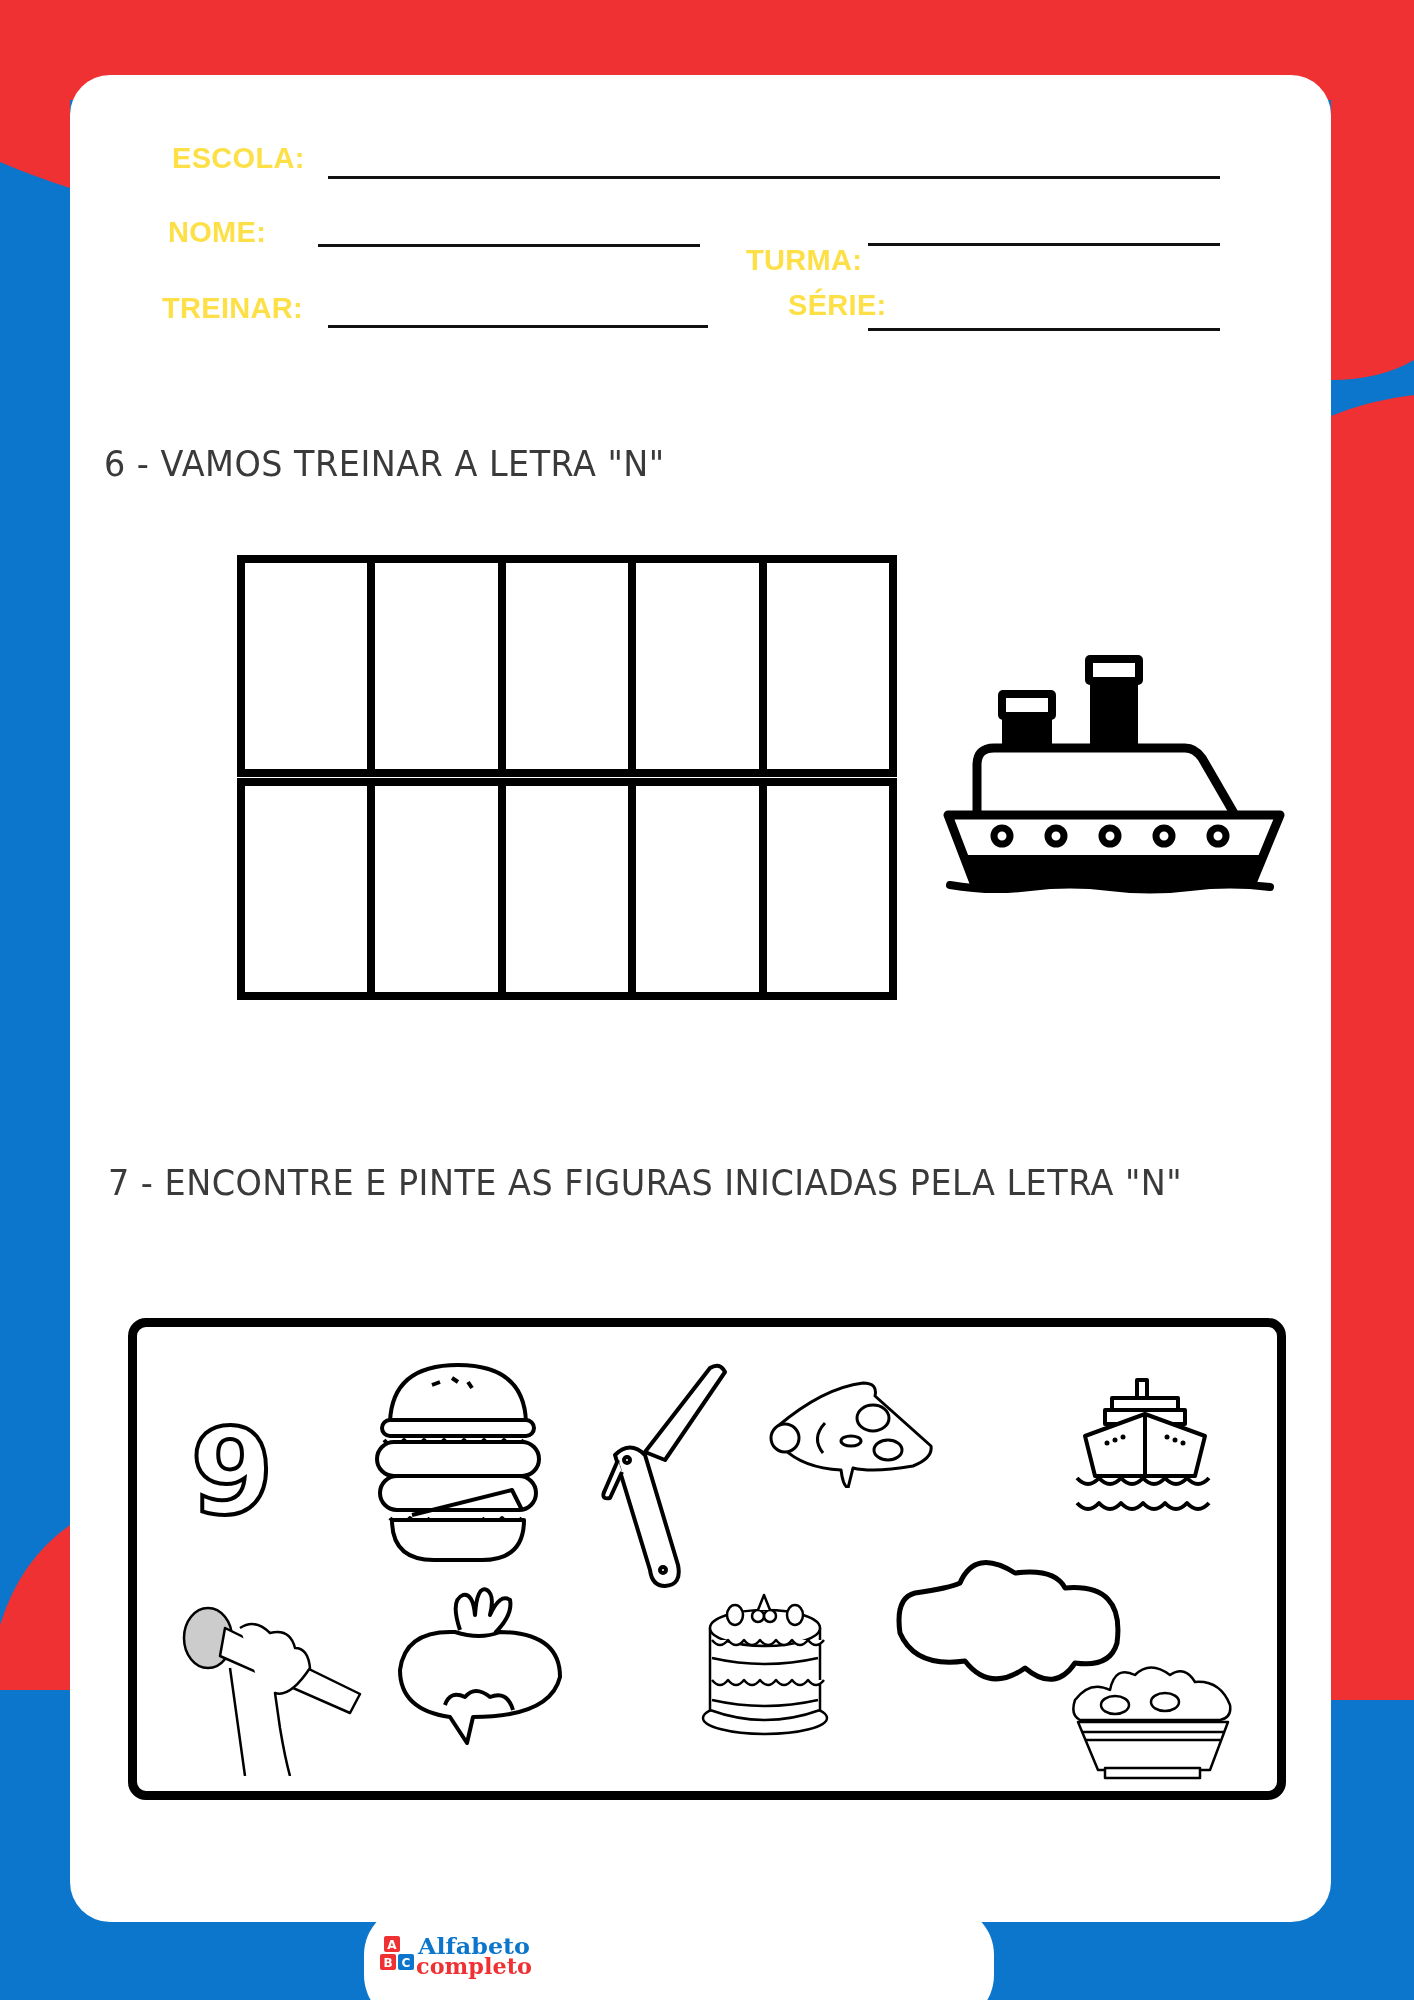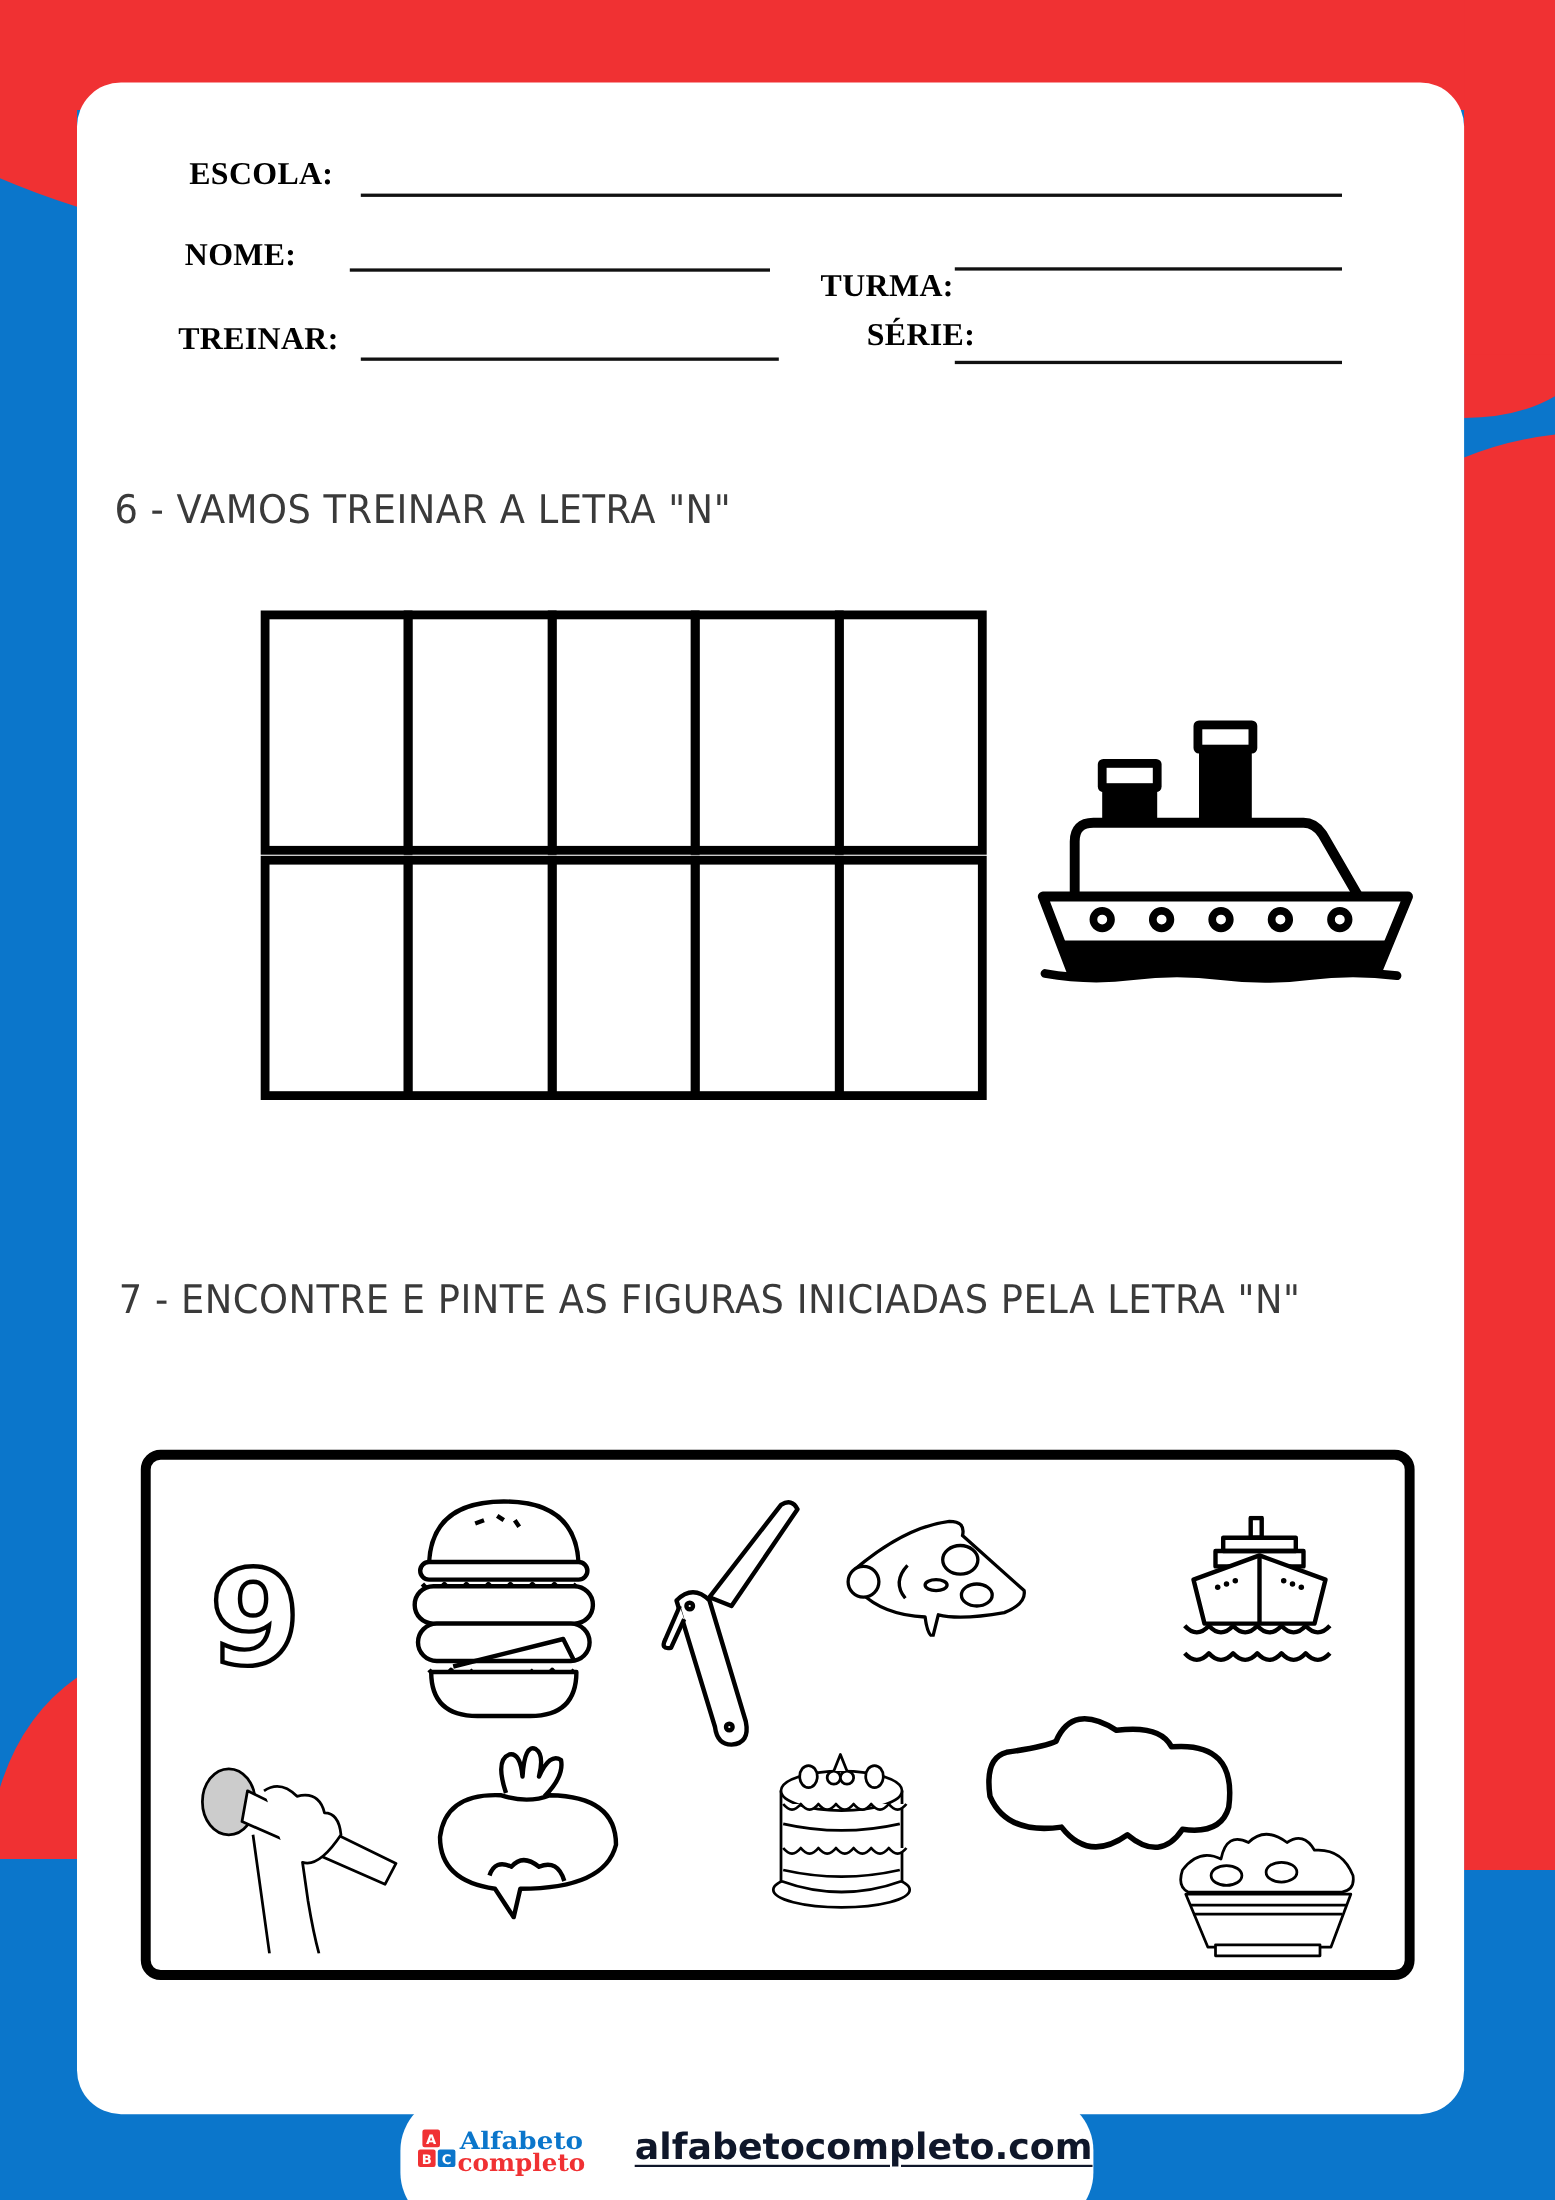--- a/index.html
+++ b/index.html
@@ -1,31 +1,31 @@
 <!DOCTYPE html>
 <html><head>
 <meta charset="utf-8">
 <style>
   html, body { margin:0; padding:0; }
   body { width:1414px; height:2000px; position:relative; overflow:hidden; background:#0B76CB; font-family:"Liberation Sans", sans-serif; }
   .bg { position:absolute; left:0; top:0; width:1414px; height:2000px; }
   .card { position:absolute; left:70px; top:75px; width:1261px; height:1847px; background:#fff; border-radius:40px; }
   .footer-tab { position:absolute; left:364px; top:1905px; width:630px; height:120px; background:#fff; border-radius:50px; }
-  .field-label { position:absolute; font-family:Liberation Serif, serif; font-weight:bold; font-size:29px; color:#000000; letter-spacing:0.3px; }
+  .field-label { position:absolute; font-family:Liberation Sans, sans-serif; font-weight:bold; font-size:29px; color:#fde047; letter-spacing:0.3px; }
   .field-line { position:absolute; height:3px; background:#111; }
   .heading { position:absolute; font-family:"DejaVu Sans", sans-serif; font-weight:normal; color:#3a3a3a; font-size:36px; letter-spacing:0.5px; transform:scaleX(0.93); transform-origin:left; white-space:nowrap; }
   .grid { position:absolute; left:237px; top:555px; width:660px; height:445px; }
   .grid-row { position:absolute; left:0; width:660px; height:222px; display:flex; box-sizing:border-box; }
   .grid-cell { flex:1; border:8px solid #000; box-sizing:border-box; margin-left:-8px; }
   .grid-cell:first-child { margin-left:0; }
   .ship { position:absolute; left:930px; top:640px; width:355px; height:255px; }
   .pic-box { position:absolute; left:128px; top:1318px; width:1158px; height:482px; border:9px solid #000; border-radius:18px; box-sizing:border-box; }
   .pic { position:absolute; }
   .logo { position:absolute; left:380px; top:1932px; width:160px; height:55px; }
-  .site-link { position:absolute; left:577px; top:1932px; font-family:"DejaVu Sans", sans-serif; font-weight:bold; font-size:33px; color:#0f172a; text-decoration:underline; text-decoration-thickness:2px; text-underline-offset:5px;text-align:center; }
+  .site-link { position:absolute; left:577px; top:1932px; font-family:"DejaVu Sans", sans-serif; font-weight:bold; font-size:33px; color:#ffffff; text-decoration:underline; text-decoration-thickness:2px; text-underline-offset:5px;text-align:center; }
 </style>
 </head>
 <body>
 
 <svg class="bg" viewBox="0 0 1414 2000" xmlns="http://www.w3.org/2000/svg">
   <rect x="0" y="0" width="1414" height="2000" fill="#0B76CB"></rect>
 
   <path d="M0 0 H1414 V360 Q1380 380 1331 380 L1331 100 L70 100 L70 188 Q30 175 0 162 Z" fill="#F03133"></path>
 
   <rect x="1331" y="0" width="83" height="322" fill="#F03133"></rect>

